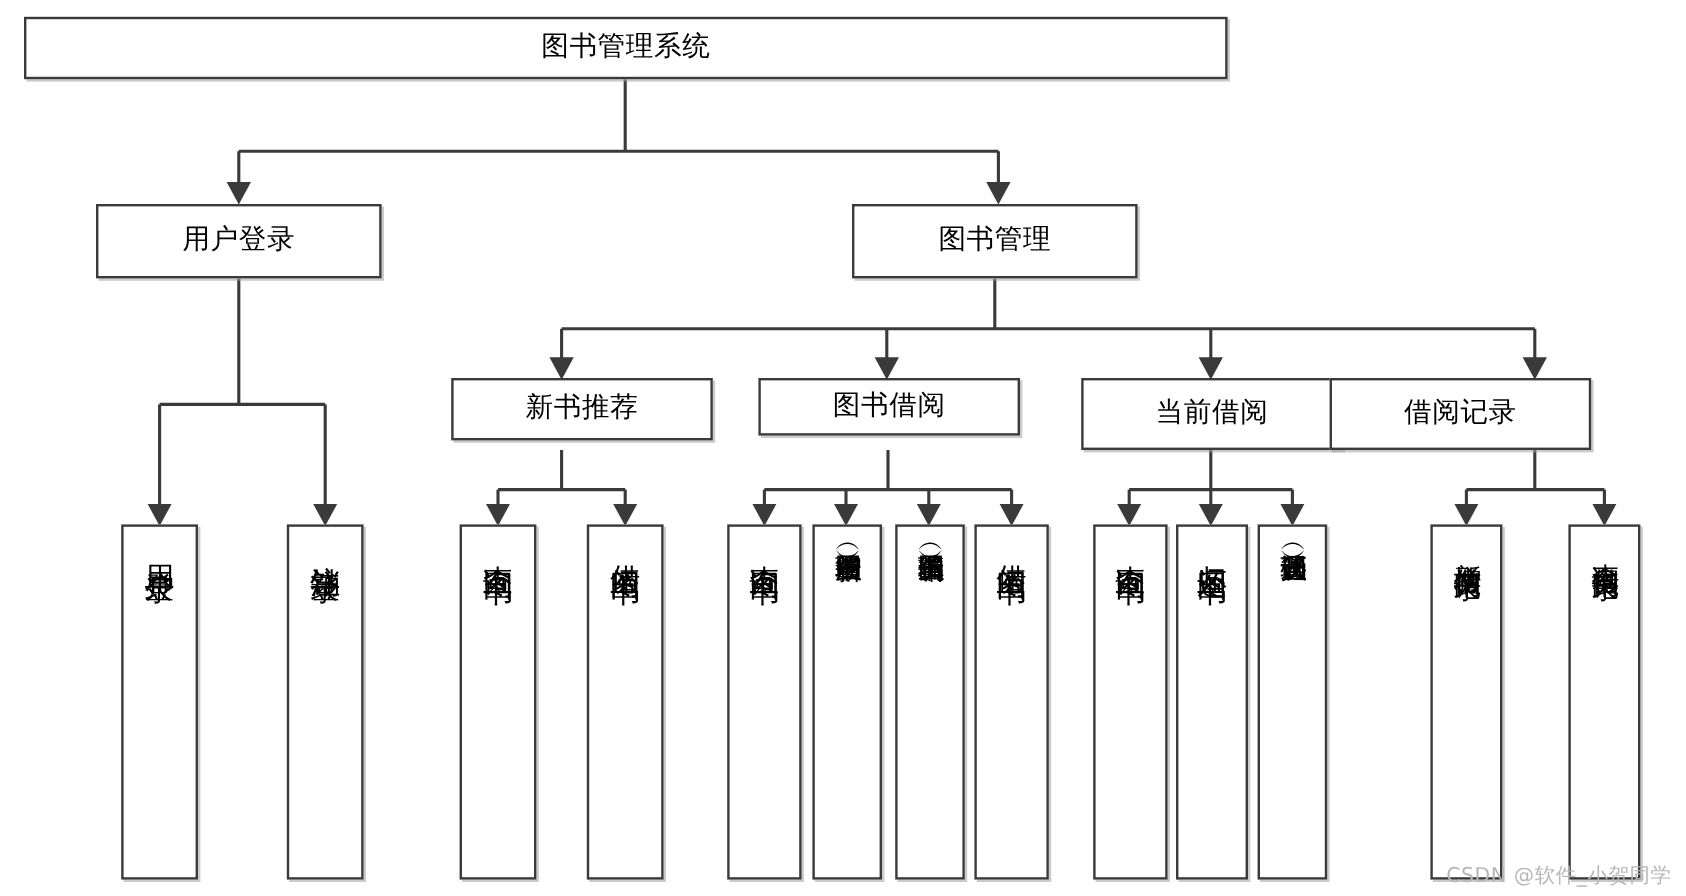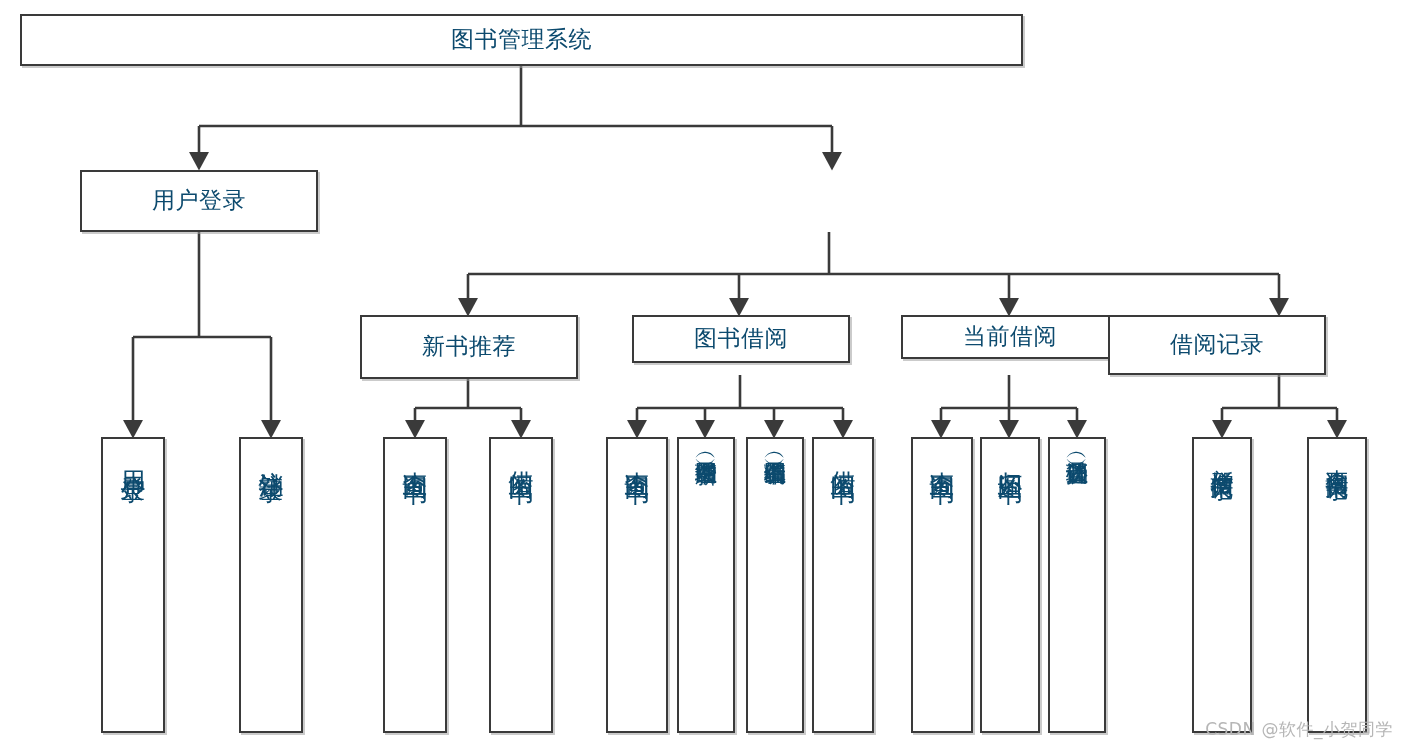--- a/index.html
+++ b/index.html
@@ -27,21 +27,21 @@
   }
   .node {
     position: absolute;
     box-sizing: border-box;
     background: #ffffff;
     border: 2.5px solid #3a3a3a;
     box-shadow: 2px 2px 0 rgba(160,160,160,0.55);
     display: flex;
     align-items: center;
     justify-content: center;
-    color: #0c4a6e;
+    color: #000000;
   }
   .node .lbl {
     display: block;
     text-align: center;
     line-height: 1.18;
     white-space: nowrap;
   }
   .node.h .lbl {
     font-size: 23px;
     letter-spacing: 0.5px;
@@ -135,28 +135,31 @@
     </g>
   </svg>
 
   <div class="node h" style="left:20px; top:14px; width:1003px; height:52px;">
     <span class="lbl">图书管理系统</span>
   </div>
 
   <div class="node h" style="left:80px; top:170px; width:238px; height:62px;">
     <span class="lbl">用户登录</span>
   </div>
-
-  <div class="node h" style="left:360px; top:315px; width:218px; height:64px;justify-content:center;">
+  <div class="node h" style="left:710px; top:170px; width:238px; height:62px;">
+    <span class="lbl">图书管理</span>
+  </div>
+
+  <div class="node h" style="left:376px; top:315px; width:218px; height:52px;justify-content:center;">
     <span class="lbl">新书推荐</span>
   </div>
   <div class="node h" style="left:632px; top:315px; width:218px; height:48px;">
     <span class="lbl">图书借阅</span>
   </div>
-  <div class="node h" style="left:901px; top:315px; width:218px; height:44px;">
+  <div class="node h" style="left:901px; top:315px; width:218px; height:60px;">
     <span class="lbl">当前借阅</span>
   </div>
   <div class="node h" style="left:1108px; top:315px; width:218px; height:60px;">
     <span class="lbl">借阅记录</span>
   </div>
 
   <div class="node v" style="left:101px; top:437px; width:64px; height:296px;">
     <span class="lbl">用户登录</span>
   </div>
   <div class="node v" style="left:239px; top:437px; width:64px; height:296px;">

